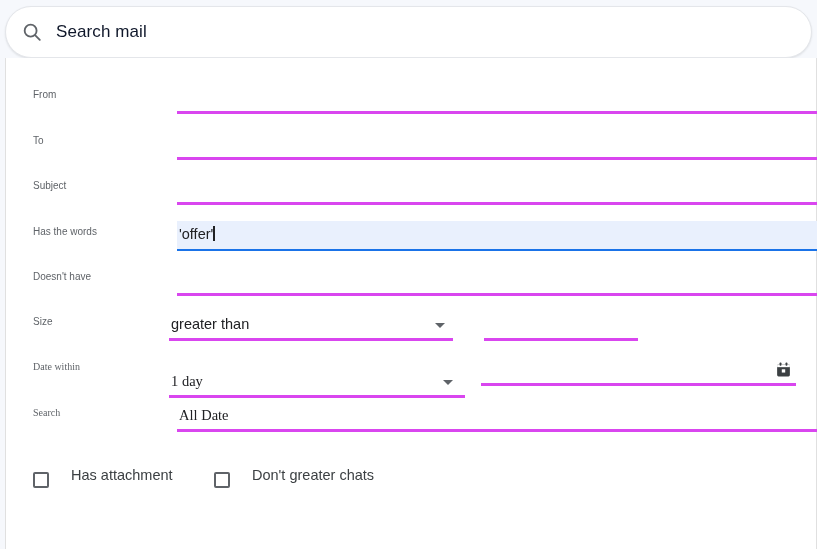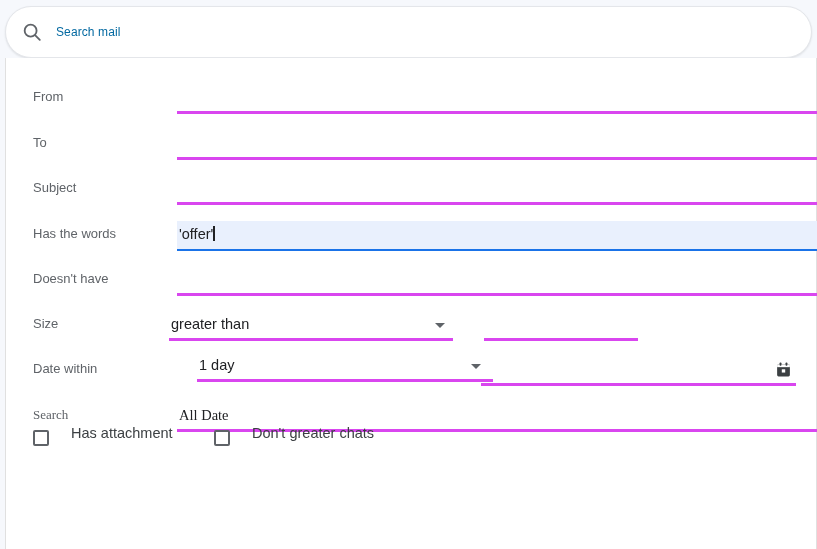--- a/index.html
+++ b/index.html
@@ -38,22 +38,22 @@
     margin-left: 14px;
     width: 24px;
     height: 24px;
     display: flex;
     align-items: center;
     justify-content: center;
     color: #5f6368;
   }
   .search-placeholder {
     margin-left: 12px;
-    font-size: 12px;
-    color: #0369a1;
+    font-size: 17px;
+    color: #0f172a;
     letter-spacing: .1px;
   }
 
   
   .panel {
     position: absolute;
     left: 5px;
     top: 58px;
     width: 812px;
     height: 491px;
@@ -66,21 +66,21 @@
   .row {
     position: absolute;
     left: 0;
     width: 100%;
     height: 45px;
   }
   .label {
     position: absolute;
     left: 27px;
     top: 9px;
-    font-size: 13px;
+    font-size: 10px;
     color: #5f6368;
     white-space: nowrap;
   }
 
   
   .field {
     position: absolute;
     box-sizing: border-box;
     border-bottom: 3px solid #d946ef;
     height: 30px;
@@ -126,21 +126,21 @@
     top: 5px;
     width: 17px;
     height: 18px;
     color: #3c4043;
   }
 
   
   .cbrow {
     position: absolute;
     left: 0;
-    top: 369px;
+    top: 411px;
     width: 100%;
     height: 30px;
     text-align: right;
   }
   .cbox {
     position: absolute;
     width: 16px;
     height: 16px;
     box-sizing: border-box;
     border: 2px solid #5f6368;
@@ -214,24 +214,24 @@
         <span class="val">greater than</span>
         <span class="arrow" style="right:8px;"></span>
       </div>
 
       <div class="field" style="left:478px; width:154px; top:4px;">
         <span class="val"></span>
       </div>
 
     </div>
 
-    <div class="row" style="top:294px;">
+    <div class="row" style="top:294px;font-family:Liberation Serif, serif;">
       <div class="label">Date within</div>
 
-      <div class="field" style="left:163px; width:296px; top:0;margin-left:28px;">
+      <div class="field" style="left:163px; width:296px; top:16px;">
         <span class="val">1 day</span>
         <span class="arrow" style="right:12px;"></span>
       </div>
 
       <div class="field" style="left:475px; width:315px; top:4px;">
         <span class="val"></span>
         <span class="cal-icon">
           <svg width="17" height="18" viewBox="0 0 24 24" fill="currentColor">
             <rect x="3" y="4" width="18" height="17" rx="2"></rect>
             <rect x="3" y="4" width="18" height="4" fill="#ffffff"></rect>

